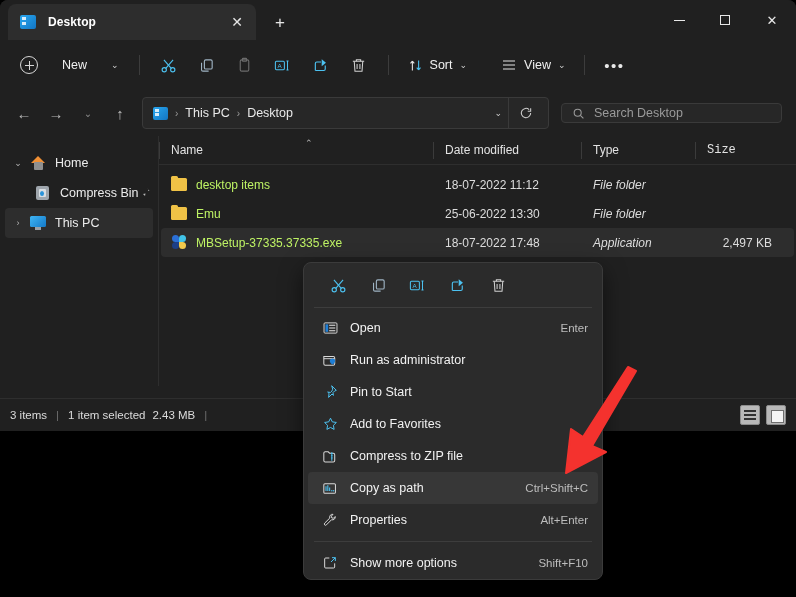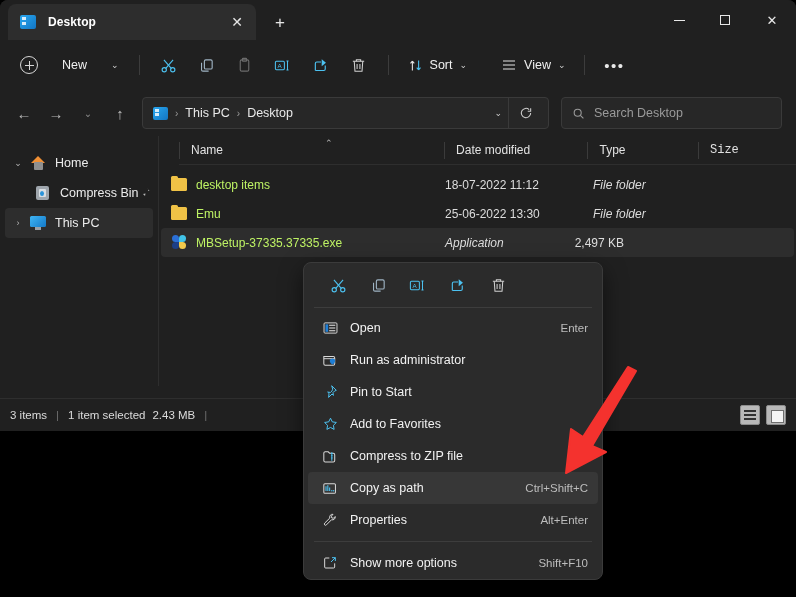--- a/index.html
+++ b/index.html
@@ -121,21 +121,21 @@
   .bc-sep { color:#9a9a9a; font-size:10px; margin: 0 7px; }
   .bc-text { color:#e9e9e9; font-size:12.5px; }
   .bc-spacer { flex:1 1 auto; }
   .bc-chev { color:#cfcfcf; font-size:9px; padding: 0 6px; }
   #refreshbtn {
     width:34px; height:32px; margin-left:0; color:#cfcfcf;
     display:flex; align-items:center; justify-content:center;
     border-left:1px solid #3a3a3a;
   }
   #searchbox {
-    margin-left: 12px; flex: 1 1 auto; height:32px;
+    margin-left: 12px; flex: 1 1 auto; height:20px;
     background:#272727; border:1px solid #3a3a3a; border-radius:4px;
     display:flex; align-items:center; padding: 0 10px; gap:9px;
   }
   .search-ph { color:#9a9a9a; font-size:12.5px; }
 
   
   #body { position:relative; height:250px; display:flex; background:#202020; }
   #nav {
     width:159px; background:#202020; padding-top: 12px;
     border-right:1px solid #2e2e2e; flex:0 0 auto;
@@ -183,21 +183,21 @@
   }
   .ico-pc::after {
     content:""; position:absolute; left:5px; top:11px; width:6px; height:3px;
     background:#9aa2a9;
   }
 
   
   #filearea { flex:1 1 auto; position:relative; background:#202020; overflow:hidden; }
   #colheader {
     position:relative; height:29px; border-bottom:1px solid #2e2e2e;
-    display:flex; align-items:center;margin-left:20px;
+    display:flex; align-items:center;
   }
   .col {
     position:relative; color:#e2e2e2; font-size:12px; height:29px;
     display:flex; align-items:center; padding-left:12px;
   }
   .col + .col::before {
     content:""; position:absolute; left:0; top:6px; height:17px; width:1px;
     background:#3b3b3b;
   }
   .col-name { width:274px; }
@@ -514,20 +514,21 @@
           </div>
 
           <div class="row selected">
             <span class="cell cell-name">
               <span class="ico-app">
                   <i></i>
                   <b></b>
                 </span>
               <span>MBSetup-37335.37335.exe</span>
             </span>
+            <span class="cell cell-date">18-07-2022 17:48</span>
             <span class="cell cell-type">Application</span>
             <span class="cell cell-size">2,497 KB</span>
           </div>
         </div>
       </div>
     </div>
 
     <div id="statusbar">
       <span class="status-text">3 items</span>
       <span class="status-div">|</span>

